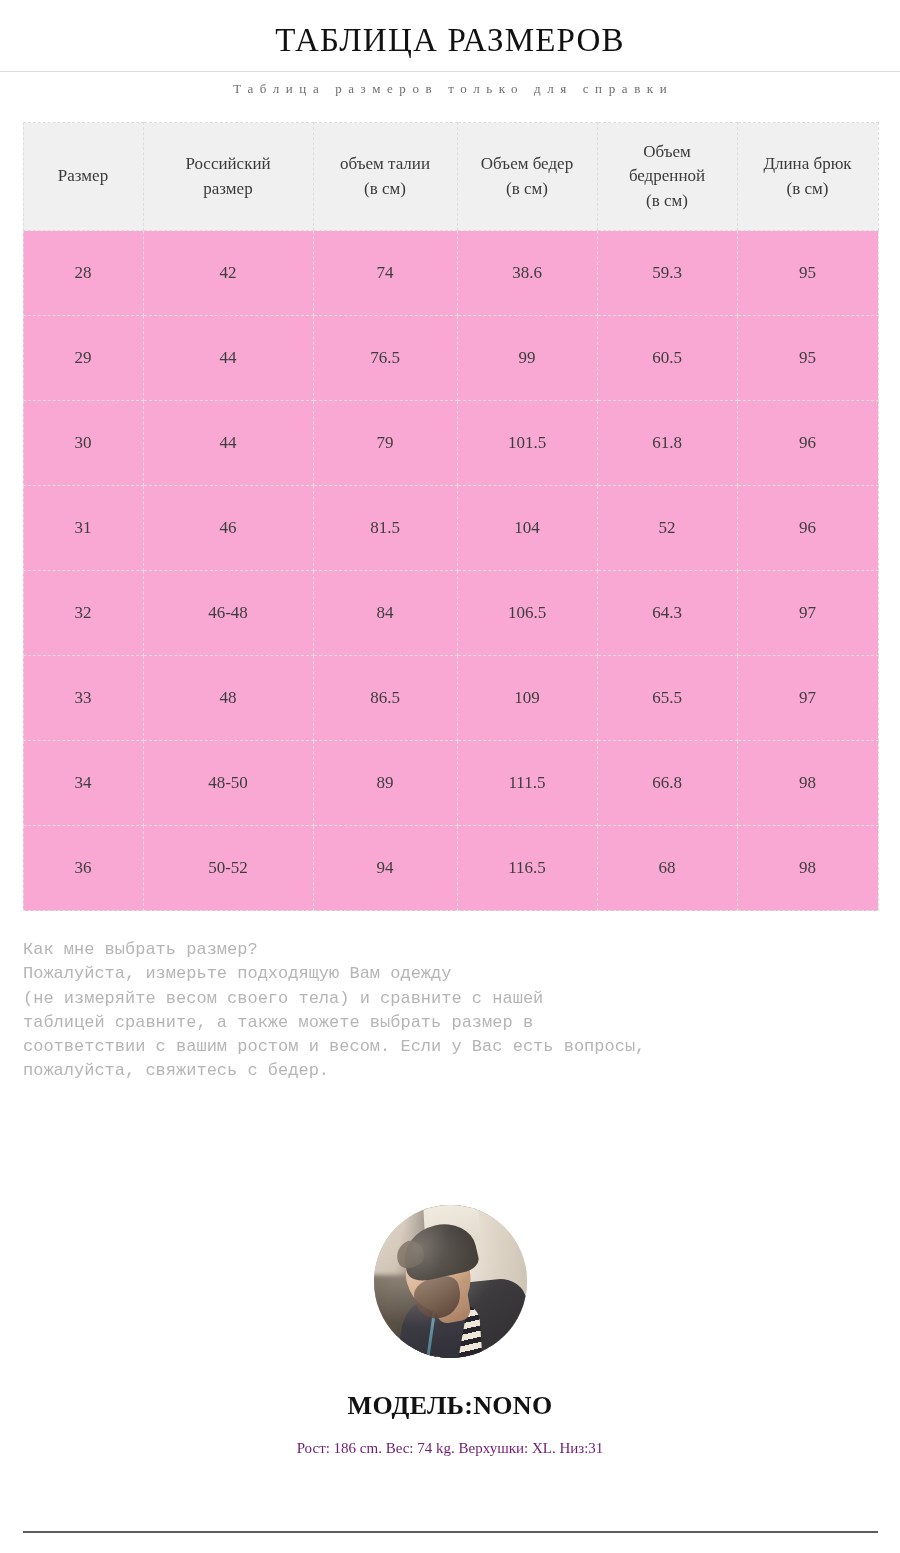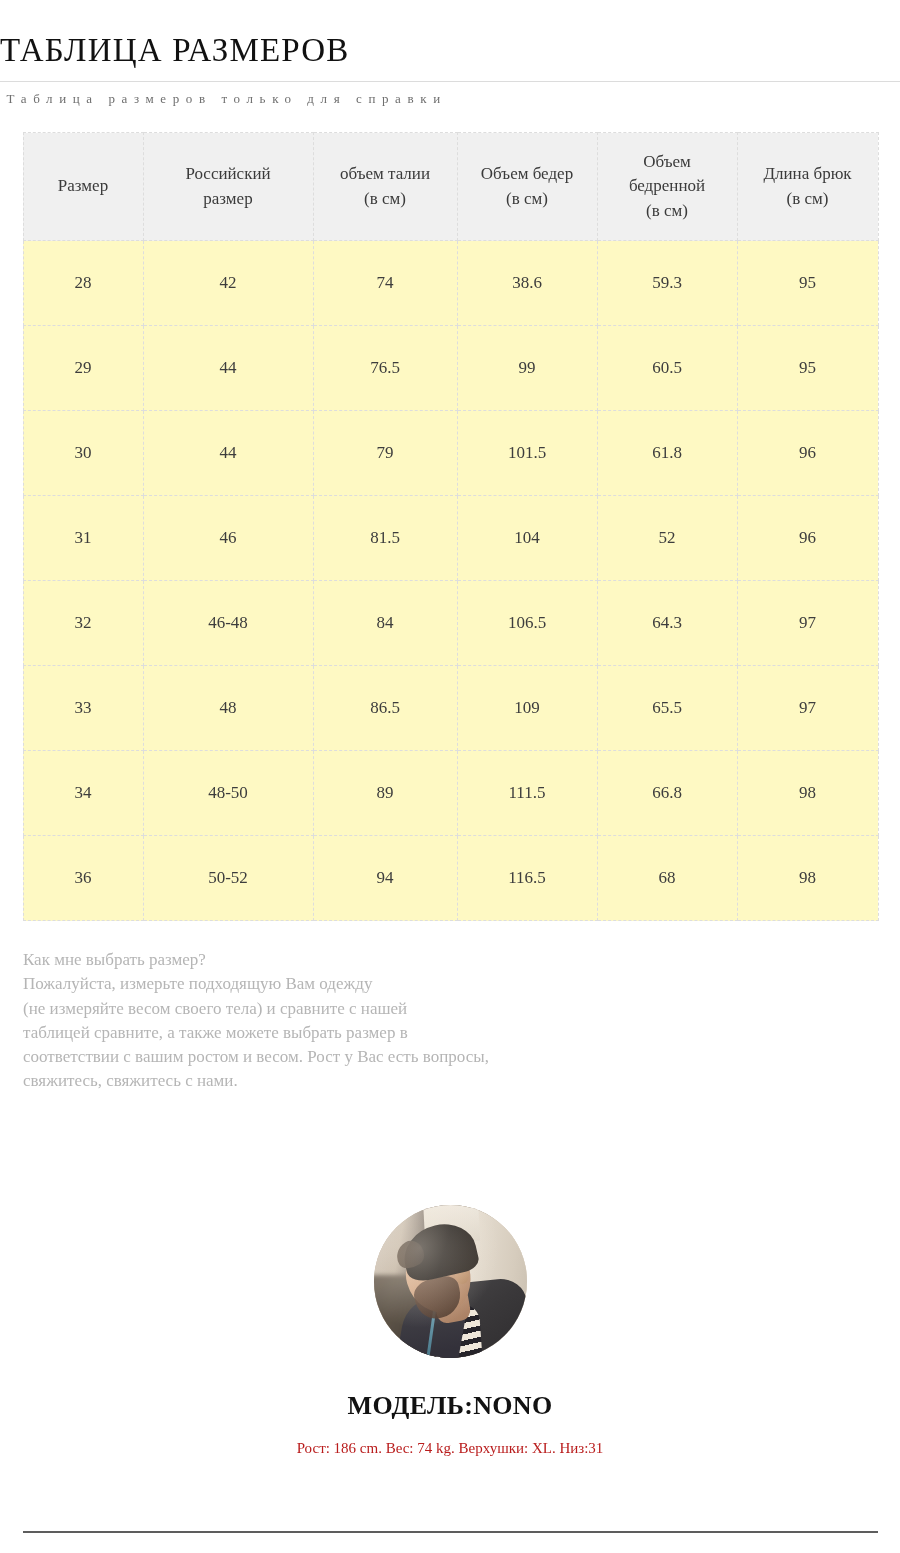--- a/index.html
+++ b/index.html
@@ -18,22 +18,22 @@
 
   .page {
     width: 900px;
     height: 1553px;
     position: relative;
     box-sizing: border-box;
   }
 
   
   .title-block {
-    padding-top: 30px;
-    text-align: left;
+    padding-top: 20px;
+    text-align: center;
   }
   .main-title {
     font-family: "Liberation Serif", "DejaVu Serif", serif;
     font-size: 33px;
     letter-spacing: 1.2px;
     color: #111111;
     line-height: 1.25;
     margin: 0;
     font-weight: normal;
   }
@@ -73,42 +73,42 @@
   }
   table.size-table thead th {
     background: #f0f0f0;
     height: 99px;
     font-size: 17px;
     line-height: 1.45;
     padding: 4px 6px;
     color: #3a3a3a;
   }
   table.size-table tbody td {
-    background: #fef9c3;
+    background: #f9a8d4;
     height: 80px;
     font-size: 17px;
     padding: 2px 4px;
     color: #3d3d3d;
   }
   
   col.c0 { width: 120px; }
   col.c1 { width: 170px; }
   col.c2 { width: 144px; }
   col.c3 { width: 140px; }
   col.c4 { width: 140px; }
   col.c5 { width: 141px; }
 
   
   .note {
     margin: 27px 0 0 23px;
     width: 700px;
     font-size: 17px;
     line-height: 24.2px;
     color: #b5b5b5;
-    font-family: Liberation Serif, serif;
+    font-family: Liberation Mono, monospace;
   }
   .note-line { display: block; white-space: pre; }
 
   
   .model-block {
     position: absolute;
     left: 0;
     top: 1205px;
     width: 900px;
     text-align: center;
@@ -249,21 +249,21 @@
     margin-top: 33px;
     font-size: 26px;
     font-weight: bold;
     color: #121212;
     font-family: "Liberation Serif", "DejaVu Serif", serif;
     letter-spacing: .3px;
   }
   .model-specs {
     margin-top: 19px;
     font-size: 15px;
-    color: #b91c1c;
+    color: #701a75;
     font-family: "Liberation Serif", "DejaVu Serif", serif;
   }
 
   
   .bottom-rule {
     position: absolute;
     left: 23px;
     top: 1531px;
     width: 855px;
     height: 2px;
@@ -386,22 +386,22 @@
           </tr>
         </tbody>
     </table>
   </div>
 
   <div class="note">
       <span class="note-line">Как мне выбрать размер?</span>
       <span class="note-line">Пожалуйста, измерьте подходящую Вам одежду</span>
       <span class="note-line">(не измеряйте весом своего тела) и сравните с нашей</span>
       <span class="note-line">таблицей сравните, а также можете выбрать размер в</span>
-      <span class="note-line">соответствии с вашим ростом и весом. Рост у Вас есть вопросы,</span>
-      <span class="note-line">свяжитесь, свяжитесь с нами.</span>
+      <span class="note-line">соответствии с вашим ростом и весом. Если у Вас есть вопросы,</span>
+      <span class="note-line">пожалуйста, свяжитесь с бедер.</span>
     </div>
 
   <div class="model-block">
     <div class="avatar">
       <div class="ph-bg"></div>
       <div class="ph-wall-right"></div>
       <div class="ph-wall-top"></div>
       <div class="ph-dark-lower-left"></div>
       <div class="ph-jacket"></div>
       <div class="ph-stripes"></div>

